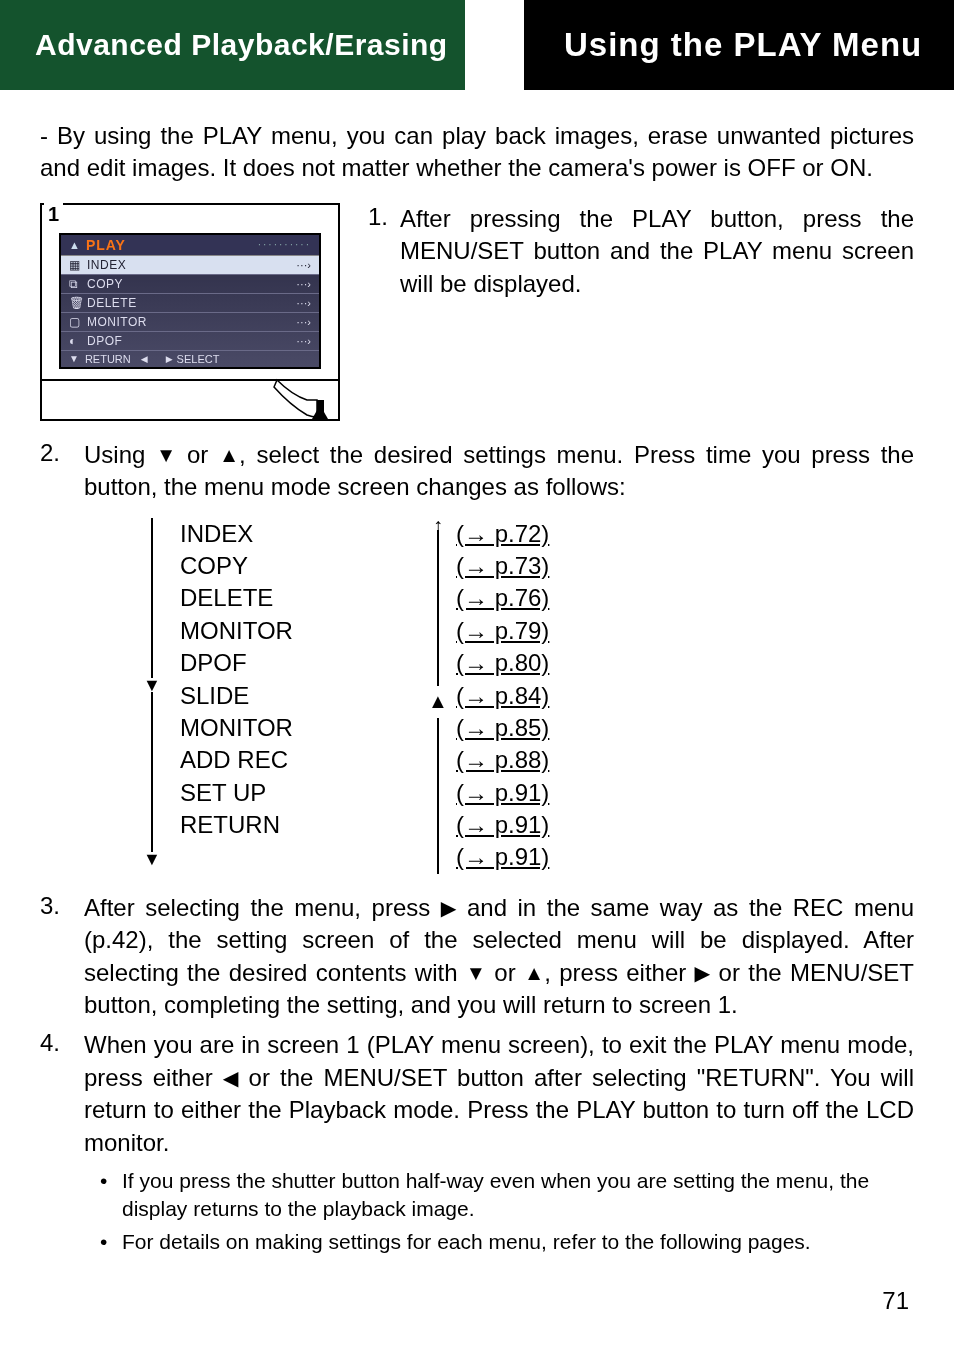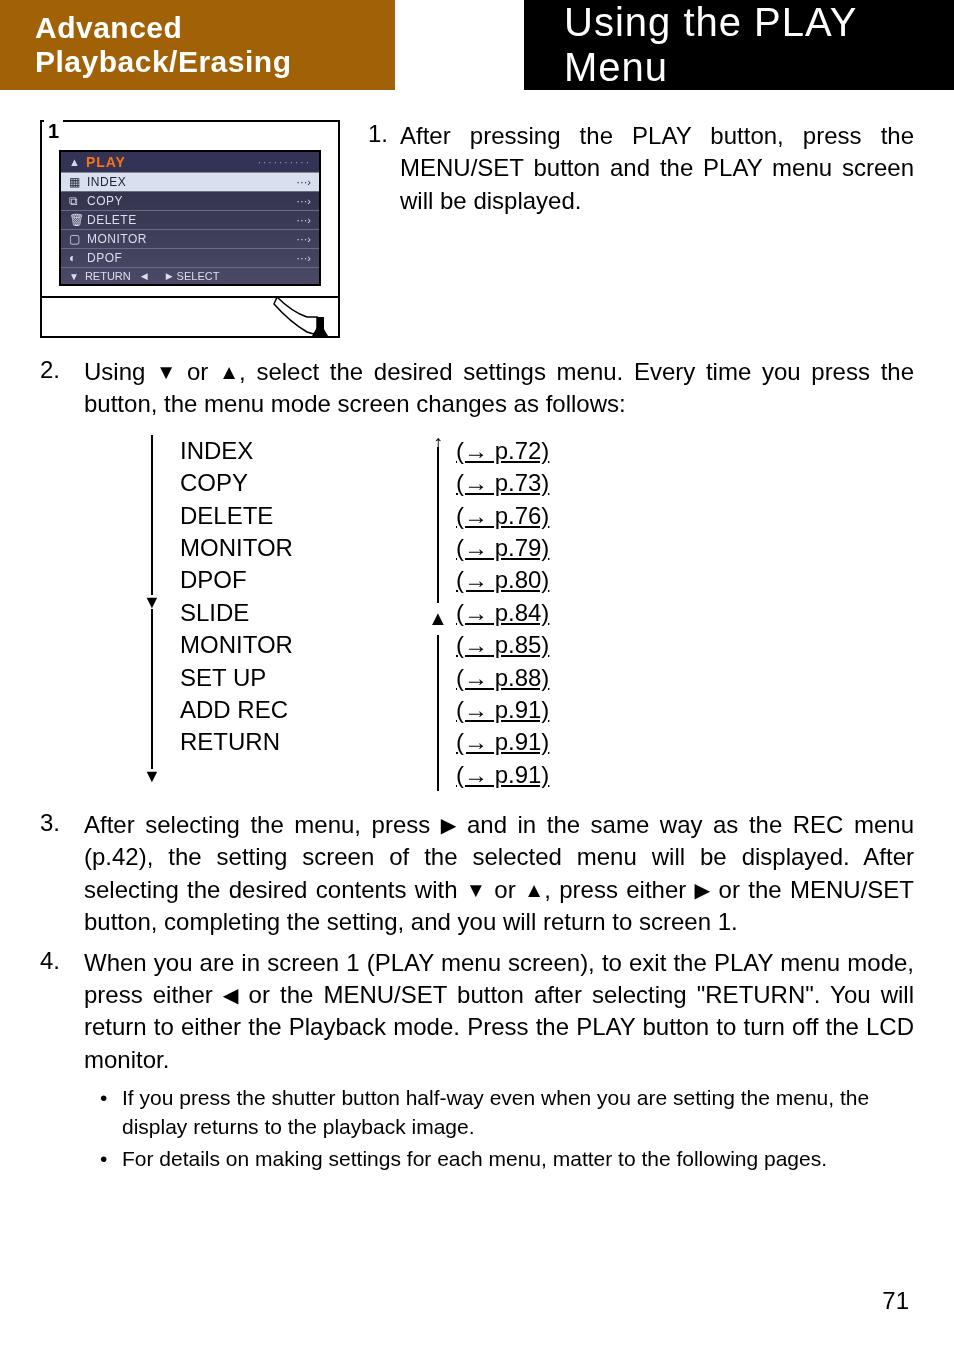--- a/index.html
+++ b/index.html
@@ -1,21 +1,21 @@
 <!DOCTYPE html>
 <html><head>
 <meta charset="utf-8">
 <style>
   * { margin: 0; padding: 0; box-sizing: border-box; }
   body { width: 954px; height: 1345px; font-family: Arial, Helvetica, sans-serif; background: #fff; color: #000; position: relative; }
   .header-bar { position: relative; width: 100%; height: 90px; background: #fff; }
-  .header-left { position: absolute; left: 0; top: 0; width: 395px; height: 90px; background: #a16207; display: flex; align-items: center; padding-left: 35px; }
+  .header-left { position: absolute; left: 0; top: 0; width: 465px; height: 90px; background: #14532d; display: flex; align-items: center; padding-left: 35px; }
   .header-left h1 { color: #fff; font-size: 30px; font-weight: bold; letter-spacing: 0.5px; }
   .header-right { position: absolute; right: 0; top: 0; width: 430px; height: 90px; background: #000; display: flex; align-items: center; padding-left: 40px; }
-  .header-right h1 { color: #fff; font-size: 40px; font-weight: normal; letter-spacing: 1px; }
+  .header-right h1 { color: #fff; font-size: 33px; font-weight: bold; letter-spacing: 1px; }
   .content { padding: 30px 40px 0 40px; }
   .intro { font-size: 24px; line-height: 1.35; text-align: justify; margin-bottom: 18px; }
   .section-one { display: flex; gap: 28px; margin-bottom: 18px; }
   .lcd-wrap { flex: 0 0 300px; }
   .lcd-frame { width: 300px; border: 2px solid #000; position: relative; }
   .lcd-num { position: absolute; top: -2px; left: 2px; background: #fff; font-weight: bold; font-size: 20px; padding: 0 4px; z-index: 10; }
   .lcd-screen { margin: 28px 17px 10px 17px; background: linear-gradient(#2a2a44, #4a4a66); border: 2px solid #000; padding: 0; position: relative; }
   .lcd-title-row { display: flex; align-items: center; background: #333355; padding: 2px 8px; border-bottom: 1px solid #888; }
   .lcd-title-row .caret { color: #cde; font-size: 11px; margin-right: 6px; }
   .lcd-title-row .ttl { color: #f97316; font-weight: bold; font-size: 14px; letter-spacing: 1px; }
@@ -67,20 +67,21 @@
   <div class="header-left">
     <h1>Advanced Playback/Erasing</h1>
   </div>
   <div class="header-right">
     <h1>Using the PLAY Menu</h1>
   </div>
 </div>
 
 <div class="content">
 
+  <p class="intro">- By using the PLAY menu, you can play back images, erase unwanted pictures and edit images. It does not matter whether the camera's power is OFF or ON.</p>
 
   <div class="section-one">
     <div class="lcd-wrap">
       <div class="lcd-frame">
         <span class="lcd-num">1</span>
         <div class="lcd-screen">
           <div class="lcd-title-row">
             <span class="caret">▲</span>
             <span class="ttl">PLAY</span>
             <span class="dots">··········</span>
@@ -130,41 +131,41 @@
     </div>
     <div class="step-one-text">
       <div class="num">1.</div>
       <div class="txt">After pressing the PLAY button, press the MENU/SET button and the PLAY menu screen will be displayed.</div>
     </div>
   </div>
 
   <div class="step">
     <div class="num">2.</div>
     <div class="txt">
-      <span>Using </span><span class="tri-inline">▼</span><span> or </span><span class="tri-inline">▲</span><span>, select the desired settings menu. Every time you press the button, the menu mode screen changes as follows:</span>
+      <span>Using </span><span class="tri-inline">▼</span><span> or </span><span class="tri-inline">▲</span><span>, select the desired settings menu. Press time you press the button, the menu mode screen changes as follows:</span>
     </div>
   </div>
 
   <div class="menu-list-block">
     <div class="left-arrow-block">
       <div class="seg" style="height:160px"></div>
       <div style="font-size:18px;line-height:0.8">▼</div>
       <div class="seg" style="height:160px"></div>
       <div style="font-size:18px;line-height:0.8">▼</div>
     </div>
     <div class="names-col" id="names-col">
         <div>INDEX</div>
         <div>COPY</div>
         <div>DELETE</div>
         <div>MONITOR</div>
         <div>DPOF</div>
         <div>SLIDE</div>
         <div>MONITOR</div>
+        <div>ADD REC</div>
         <div>SET UP</div>
-        <div>ADD REC</div>
         <div>RETURN</div>
       </div>
     <div class="mid-col">
       <div class="up-head">↑</div>
       <div class="up-line"></div>
       <div class="gap">
           <span class="tri">▲</span>
         </div>
       <div class="dn-line"></div>
     </div>
@@ -198,19 +199,19 @@
     </div>
   </div>
 
   <div class="bullets">
     <div class="bullet">
       <div class="dot">•</div>
       <div class="btxt">If you press the shutter button half-way even when you are setting the menu, the display returns to the playback image.</div>
     </div>
     <div class="bullet">
       <div class="dot">•</div>
-      <div class="btxt">For details on making settings for each menu, matter to the following pages.</div>
+      <div class="btxt">For details on making settings for each menu, refer to the following pages.</div>
     </div>
   </div>
 
 </div>
 
 <div class="page-num">71</div>
 
 </body></html>

